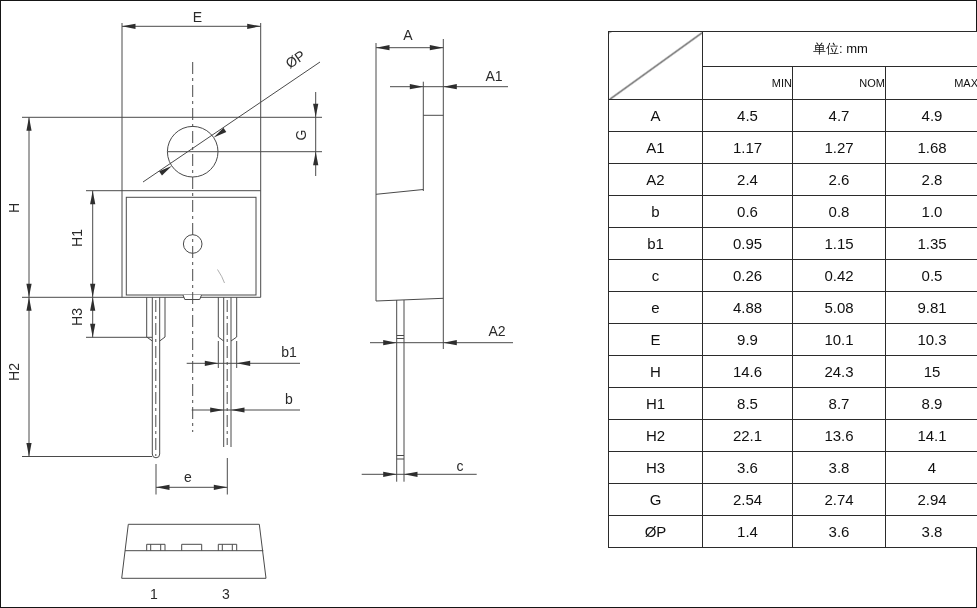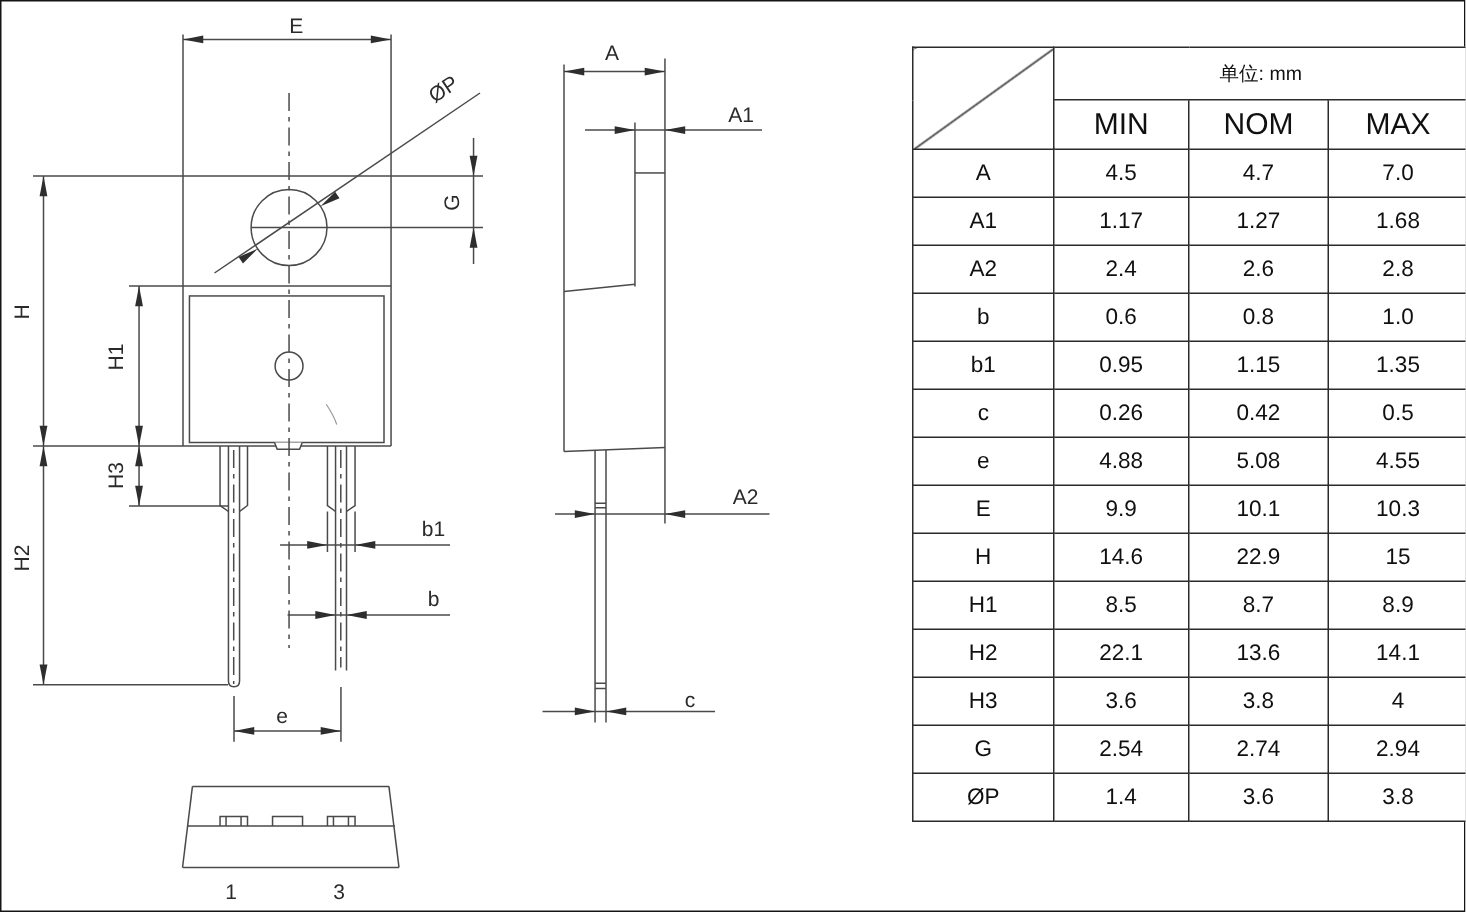--- a/index.html
+++ b/index.html
@@ -10,21 +10,21 @@
   .frame{position:absolute;left:0;top:0;width:975px;height:606px;border:1px solid #151515;}
   svg.drawing{position:absolute;left:0;top:0;}
   svg text{font-family:"Liberation Sans",sans-serif;fill:#2a2a2a;font-size:14px;}
   .dim-table{position:absolute;left:595px;top:31px;}
   .dim-table table{border-collapse:collapse;table-layout:fixed;width:370px;background:#fff;margin-left:13px;}
   .dim-table td{
     border:1px solid #2b2b2b;text-align:center;vertical-align:middle;
     font-size:15px;color:#101010;padding:0;white-space:nowrap;
   }
   .hrow1 td{height:34px;}
-  .hrow2 td{height:32px;font-size:20px;}
+  .hrow2 td{height:32px;font-size:11px;text-align:right;}
   .drow td{height:31px;}
   td.diag{
     background:linear-gradient(to bottom right,
       #ffffff calc(50% - 1px),
       #555555 calc(50% - 0.3px),
       #555555 calc(50% + 0.3px),
       #ffffff calc(50% + 1px));
   }
   td.unit{font-size:13px;}
 </style>
@@ -194,21 +194,21 @@
     </tr>
     <tr class="hrow2">
       <td>MIN</td>
       <td>NOM</td>
       <td>MAX</td>
     </tr>
     <tr class="drow">
       <td>A</td>
       <td>4.5</td>
       <td>4.7</td>
-      <td>7.0</td>
+      <td>4.9</td>
     </tr>
     <tr class="drow">
       <td>A1</td>
       <td>1.17</td>
       <td>1.27</td>
       <td>1.68</td>
     </tr>
     <tr class="drow">
       <td>A2</td>
       <td>2.4</td>
@@ -230,32 +230,32 @@
     <tr class="drow">
       <td>c</td>
       <td>0.26</td>
       <td>0.42</td>
       <td>0.5</td>
     </tr>
     <tr class="drow">
       <td>e</td>
       <td>4.88</td>
       <td>5.08</td>
-      <td>4.55</td>
+      <td>9.81</td>
     </tr>
     <tr class="drow">
       <td>E</td>
       <td>9.9</td>
       <td>10.1</td>
       <td>10.3</td>
     </tr>
     <tr class="drow">
       <td>H</td>
       <td>14.6</td>
-      <td>22.9</td>
+      <td>24.3</td>
       <td>15</td>
     </tr>
     <tr class="drow">
       <td>H1</td>
       <td>8.5</td>
       <td>8.7</td>
       <td>8.9</td>
     </tr>
     <tr class="drow">
       <td>H2</td>

